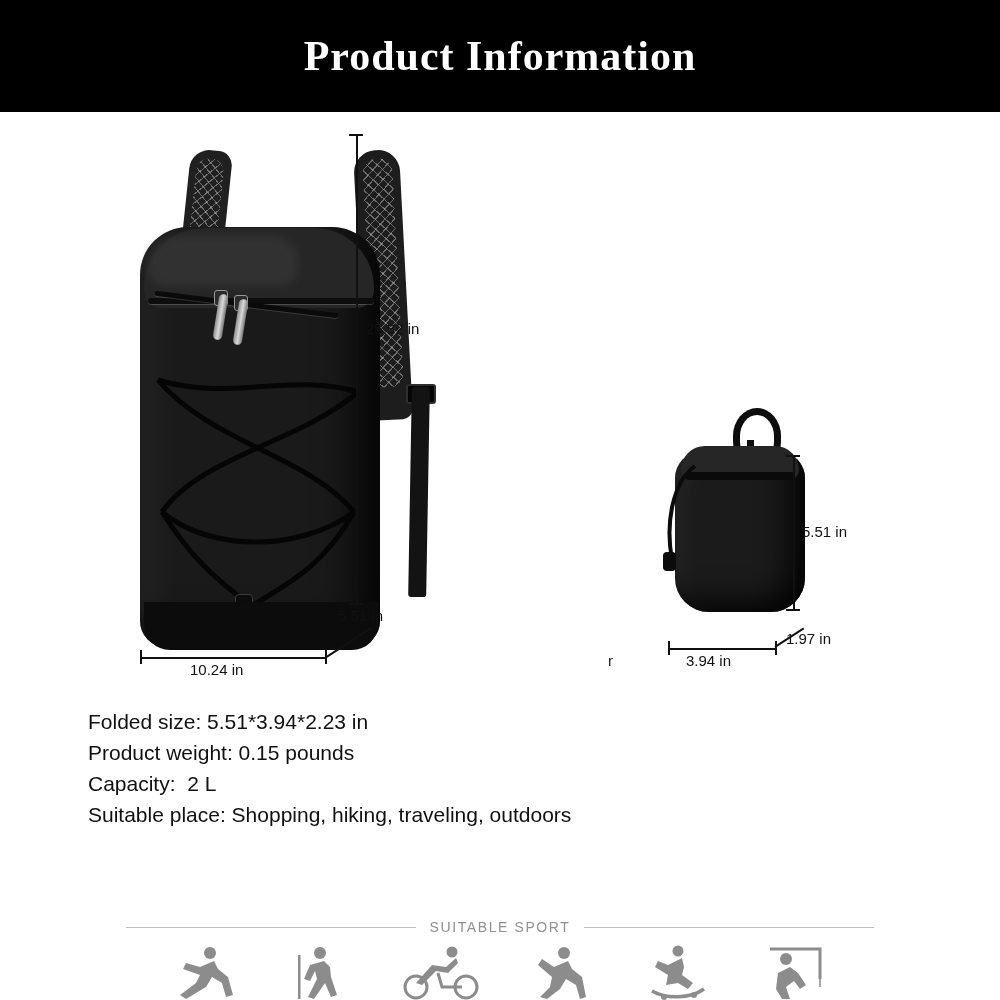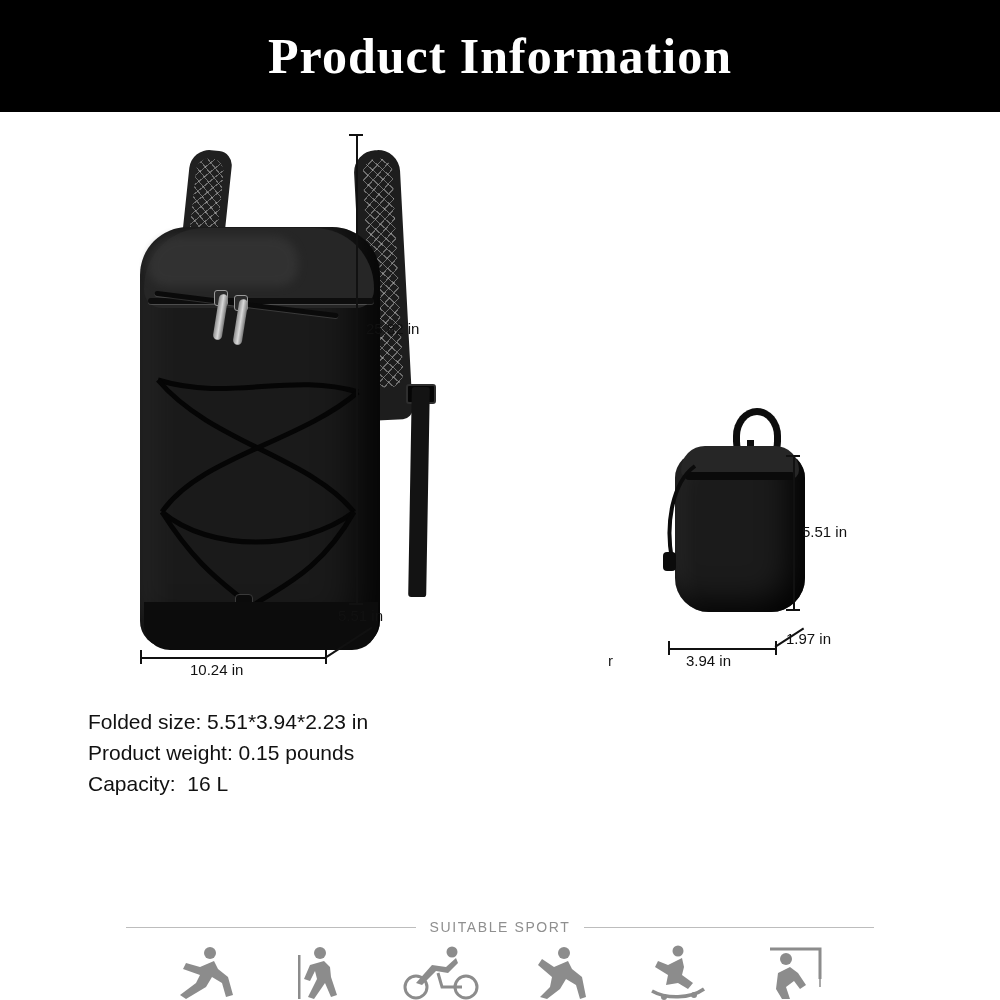--- a/index.html
+++ b/index.html
@@ -22,21 +22,21 @@
     left: 0; top: 0;
     width: 1000px;
     height: 112px;
     background: #000000;
     display: flex;
     align-items: center;
     justify-content: center;
   }
   .header-title {
     color: #ffffff;
-    font-size: 50px;
+    font-size: 42px;
     font-weight: bold;
     letter-spacing: 1px;
     font-family: "Liberation Serif", serif;
   }
 
   
   .product-area {
     position: absolute;
     left: 0;
     top: 112px;
@@ -423,21 +423,22 @@
   <div class="tick tick-v" style="left:775px; top:529px;"></div>
   <div class="dim-label" style="left:686px; top:540px;">3.94 in</div>
 
   <div class="diag" style="left:775px; top:534px; width:34px; transform: rotate(-33deg);"></div>
   <div class="dim-label" style="left:786px; top:518px;">1.97 in</div>
 </div>
 
 <div class="specs">
   <div class="line">Folded size: 5.51*3.94*2.23 in</div>
   <div class="line">Product weight: 0.15 pounds</div>
-  <div class="line">Capacity:  16 L</div>
+  <div class="line">Capacity:  2 L</div>
+  <div class="line">Suitable place: Shopping, hiking, traveling, outdoors</div>
 </div>
 
 <div class="sport-band">
   <div class="sport-head">
     <div class="rule"></div>
     <div class="txt">SUITABLE SPORT</div>
     <div class="rule"></div>
   </div>
 
   <div class="sport-icons">

